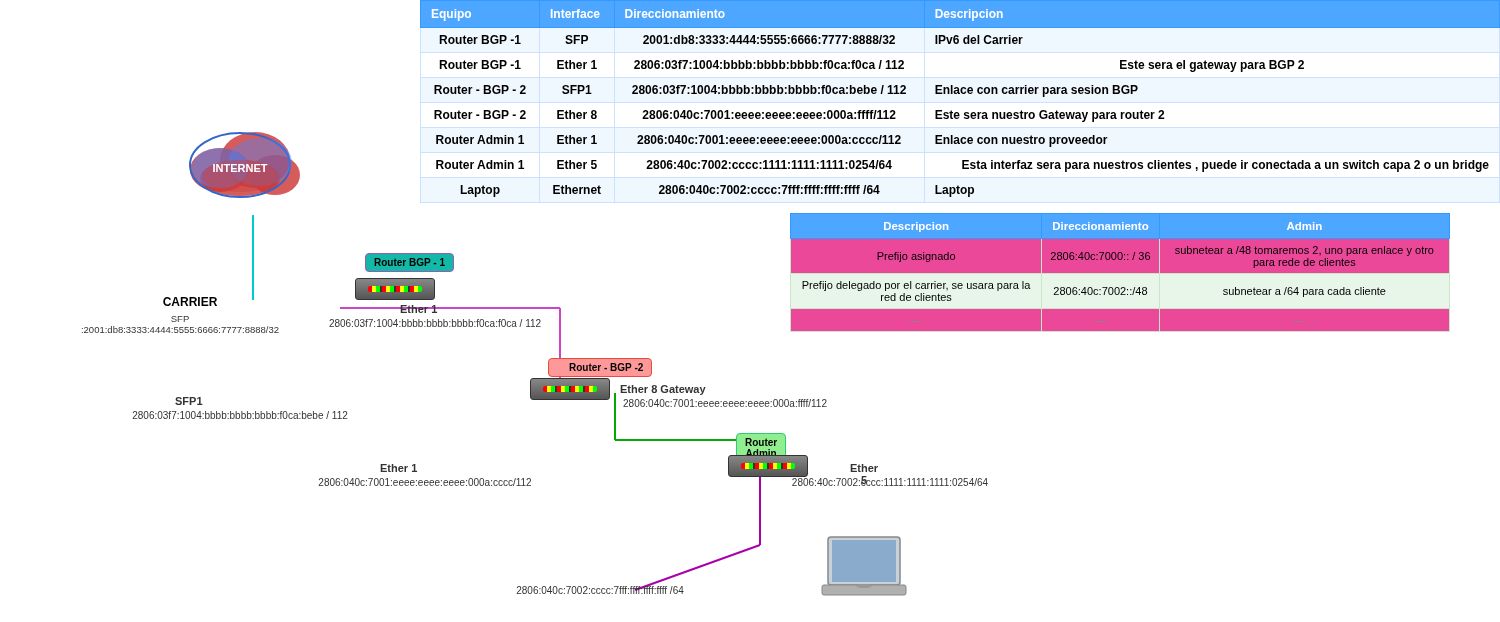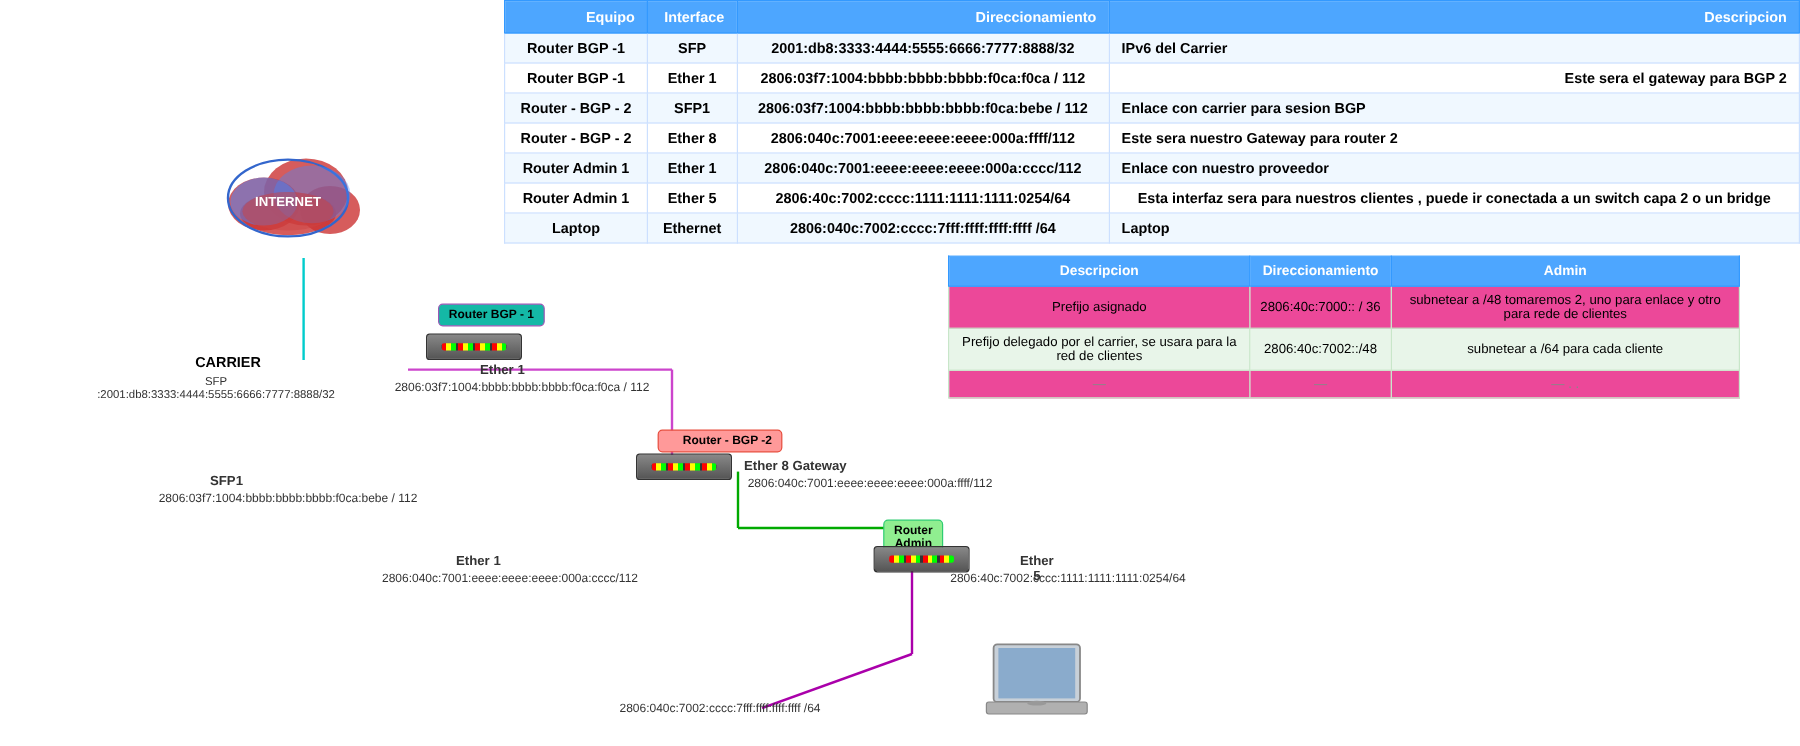--- a/index.html
+++ b/index.html
@@ -22,21 +22,21 @@
 
     table.main-table {
       width: 100%;
       border-collapse: collapse;
       font-size: 12px;
     }
     table.main-table th {
       background: #4da6ff;
       color: #fff;
       padding: 6px 10px;
-      text-align: right;
+      text-align: left;
       border: 1px solid #3399ff;
       font-weight: bold;
     }
     table.main-table td {
       padding: 5px 10px;
       text-align: center;
       border: 1px solid #cce0ff;
       background: #fff;
       font-weight: bold;
     }
@@ -291,21 +291,21 @@
     <tr>
           <td>Router BGP -1</td>
           <td>SFP</td>
           <td>2001:db8:3333:4444:5555:6666:7777:8888/32</td>
           <td style="text-align: left;">IPv6 del Carrier</td>
         </tr>
         <tr>
           <td>Router BGP -1</td>
           <td>Ether 1</td>
           <td>2806:03f7:1004:bbbb:bbbb:bbbb:f0ca:f0ca / 112</td>
-          <td style="text-align: right;">Este sera el gateway para BGP 2</td>
+          <td style="text-align: center;">Este sera el gateway para BGP 2</td>
         </tr>
         <tr>
           <td>Router - BGP - 2</td>
           <td>SFP1</td>
           <td>2806:03f7:1004:bbbb:bbbb:bbbb:f0ca:bebe / 112</td>
           <td style="text-align: left; margin-left: 48px;">Enlace con carrier para sesion BGP</td>
         </tr>
         <tr>
           <td>Router - BGP - 2</td>
           <td>Ether 8</td>
@@ -315,21 +315,21 @@
         <tr>
           <td>Router Admin 1</td>
           <td>Ether 1</td>
           <td>2806:040c:7001:eeee:eeee:eeee:000a:cccc/112</td>
           <td style="text-align: left;">Enlace con nuestro proveedor</td>
         </tr>
         <tr>
           <td>Router Admin 1</td>
           <td>Ether 5</td>
           <td>2806:40c:7002:cccc:1111:1111:1111:0254/64</td>
-          <td style="text-align: center;">Esta interfaz sera para nuestros clientes , puede ir conectada a un switch capa 2 o un bridge</td>
+          <td style="text-align: right;">Esta interfaz sera para nuestros clientes , puede ir conectada a un switch capa 2 o un bridge</td>
         </tr>
         <tr>
           <td>Laptop</td>
           <td>Ethernet</td>
           <td>2806:040c:7002:cccc:7fff:ffff:ffff:ffff /64</td>
           <td style="text-align: left;">Laptop</td>
         </tr>
       </tbody>
   </table>
 

